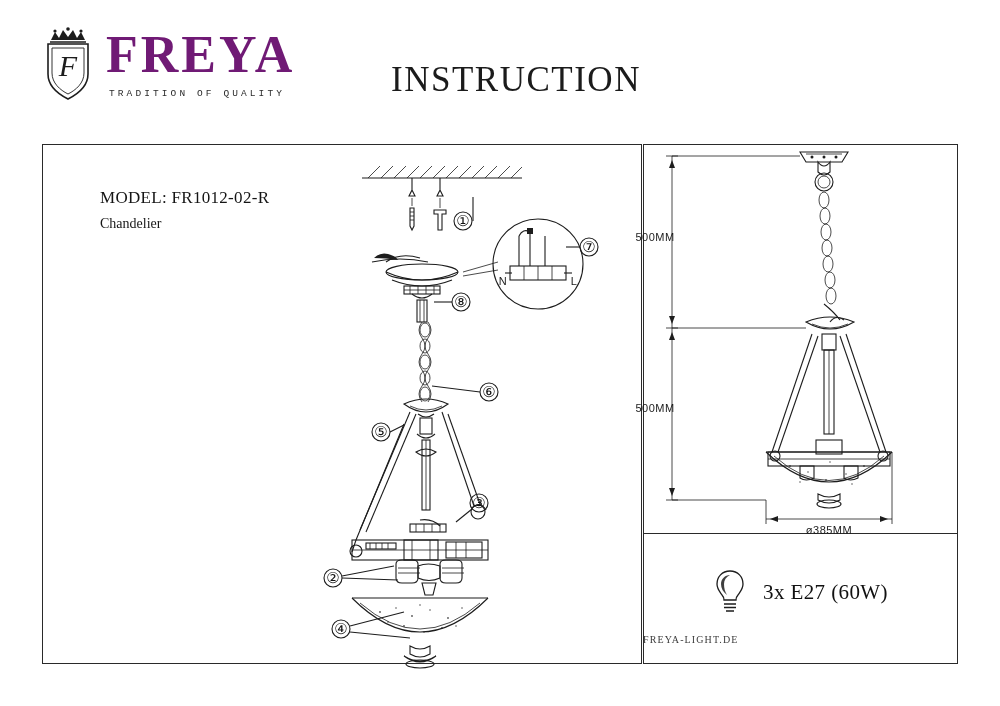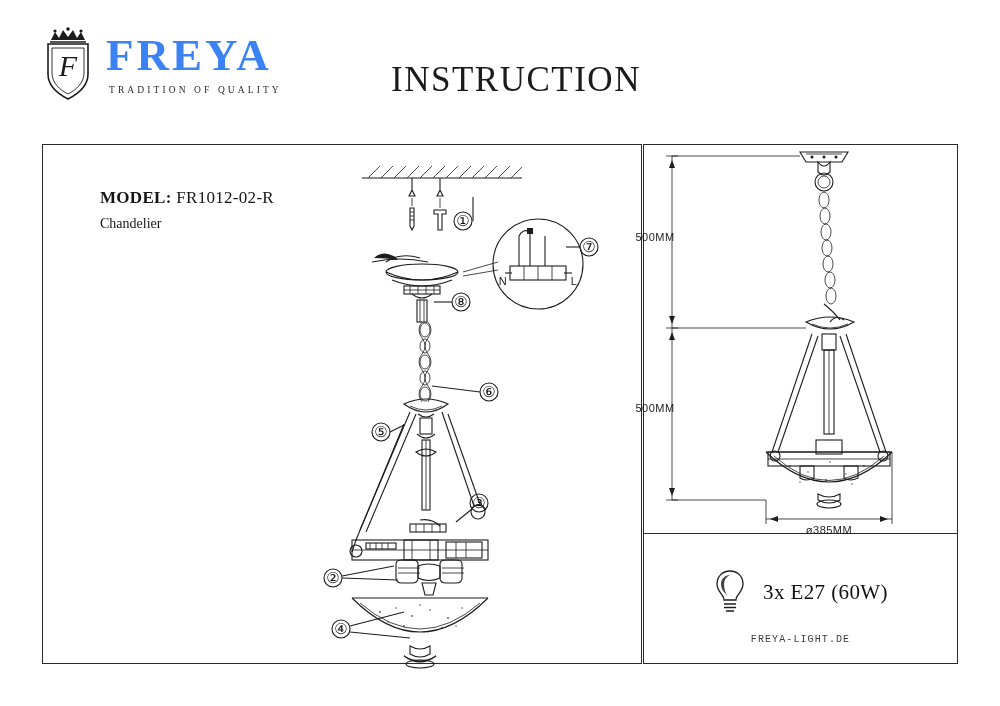--- a/index.html
+++ b/index.html
@@ -34,28 +34,28 @@
     position: relative;
   }
   .brand-text {
     margin-left: 12px;
     display: flex;
     flex-direction: column;
     justify-content: center;
   }
   .brand-name {
     font-family: "Liberation Serif", serif;
-    font-size: 45px;
+    font-size: 52px;
     letter-spacing: 3px;
     font-weight: 700;
     line-height: 1;
-    color: #3b82f6;
+    color: #701a75;
   }
   .brand-tag {
-    font-family: Liberation Serif, serif;
+    font-family: Liberation Mono, monospace;
     font-size: 9.5px;
     letter-spacing: 3.1px;
     color: #2b2b2b;
     margin-top: 7px;
     margin-left: 3px;
   }
   .doc-title {
     position: absolute;
     left: 0;
     right: 0;
@@ -105,21 +105,21 @@
     top: 188px;
     font-family: "Liberation Serif", serif;
     color: #151515;
   }
   .model-line {
     font-size: 17px;
     letter-spacing: .3px;
     white-space: nowrap;
   }
   .model-label {
-    font-weight: 700;
+    font-weight: 400;
   }
   .model-type {
     font-size: 14px;
     margin-top: 8px;
   }
 
   
   .lamp-spec {
     position: absolute;
     left: 643px;
@@ -139,22 +139,21 @@
   .lamp-spec-text {
     font-family: "Liberation Serif", serif;
     font-size: 21px;
     letter-spacing: .4px;
   }
   .website {
     position: absolute;
     left: 643px;
     top: 634px;
     width: 315px;
-    text-align: center;
-    font-family: Liberation Mono, monospace;
+    font-family: Liberation Serif, serif;
     font-size: 10px;
     letter-spacing: 1.1px;
     color: #3b3b3b;
   }
 
   
   svg.layer {
     position: absolute;
     left: 0;
     top: 0;

